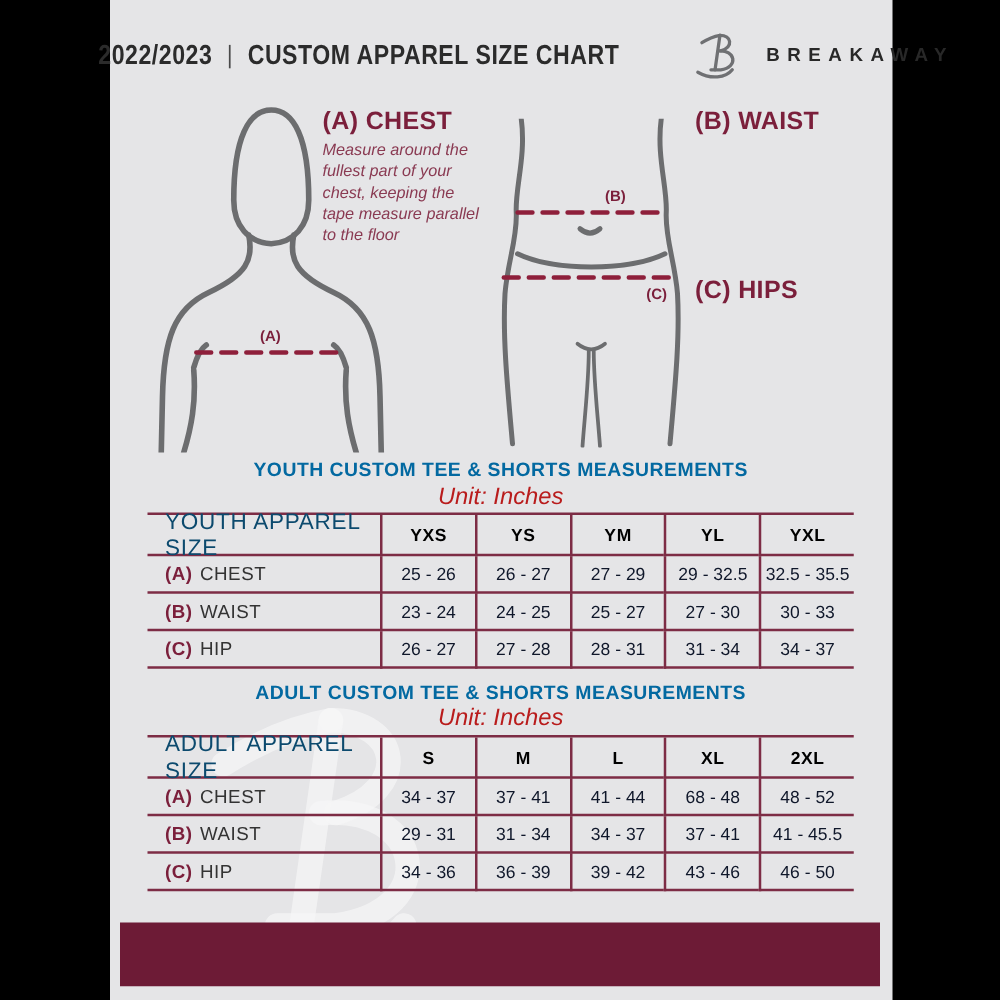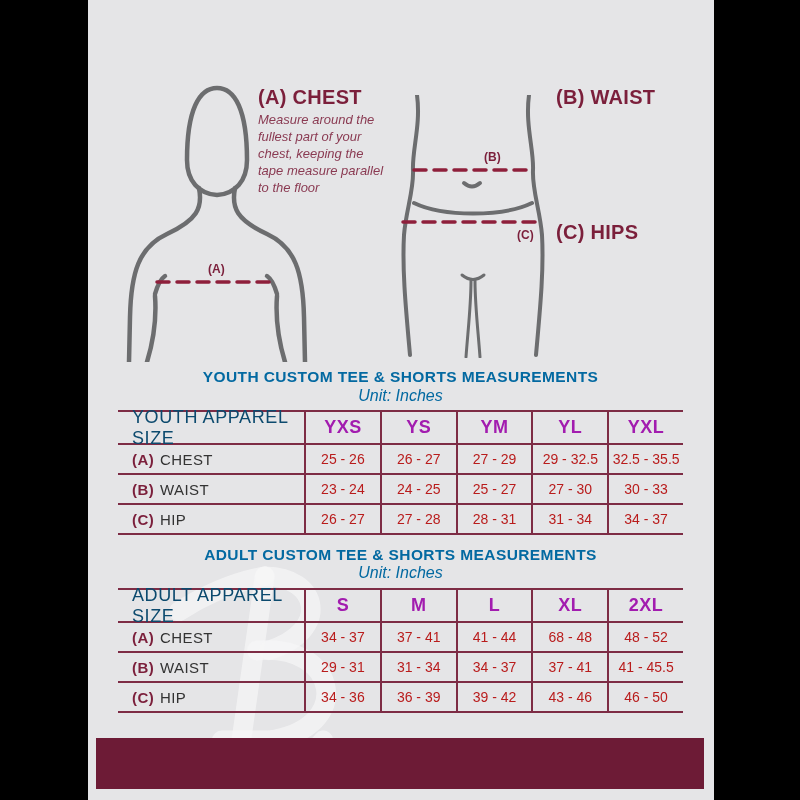--- a/index.html
+++ b/index.html
@@ -49,36 +49,36 @@
     font-size: 12px; font-weight: bold; color: #7b1f3b;
   }
   
   .section-title {
     position: absolute; left: 30px; width: 565px; z-index: 2;
     text-align: center; font-weight: bold; font-size: 15.5px;
     letter-spacing: 0.4px; color: #0369a1;
   }
   .unit {
     position: absolute; left: 30px; width: 565px; z-index: 2;
-    text-align: center; font-style: italic; font-size: 16px; color: #0369a1;
+    text-align: center; font-style: italic; font-size: 19px; color: #b91c1c;
   }
   .sizetable {
     position: absolute; left: 30px; width: 565px; z-index: 2;
     display: grid;
     grid-template-columns: 186px repeat(5, 1fr);
     grid-template-rows: 33px 30px 30px 30px;
     border-top: 2px solid #7d2c45;
   }
   .cell {
     border-bottom: 2px solid #7d2c45;
     display: flex; align-items: center; justify-content: center;
-    font-size: 14px; color: #b91c1c;
+    font-size: 14px; color: #0f172a;
   }
   .cell.vline { border-left: 2px solid #7d2c45; }
-  .cell.colhead { font-weight: bold; font-size: 18px; color: #a21caf; letter-spacing: 0.5px; }
+  .cell.colhead { font-weight: bold; font-size: 14px; color: #000000; letter-spacing: 0.5px; }
   .cell.sizehead {
     justify-content: flex-start; padding-left: 14px;
     font-size: 18px; letter-spacing: 0.6px; color: #0c4a6e;
   }
   .cell.rowlabel {
     justify-content: flex-start; padding-left: 14px; gap: 6px;
     font-size: 15px; letter-spacing: 0.4px; color: #333;
   }
   .rowlabel .pfx { color: #7b1f3b; font-weight: bold; }
   
@@ -96,20 +96,37 @@
   <div class="watermark">
     <svg width="250" height="250" viewBox="0 0 64 64" fill="none" stroke="rgba(255,255,255,0.75)" stroke-width="5" stroke-linecap="round">
       <path d="M35 8 L29 50"></path>
       <path d="M13 17 Q24 10 35 8"></path>
       <path d="M35 8 C49 8 52 22 36 27"></path>
       <path d="M33 27 C54 25 58 47 36 50 L24 50"></path>
       <path d="M8 53 C24 62 42 60 50 50"></path>
     </svg>
   </div>
 
+  <div class="header">
+    <div class="hleft">
+      <span>2022/2023</span>
+      <span class="divider">|</span>
+      <span>CUSTOM APPAREL SIZE CHART</span>
+    </div>
+    <span class="logo">
+      <svg width="42" height="42" viewBox="0 0 64 64" fill="none" stroke="#6f7073" stroke-width="4" stroke-linecap="round">
+        <path d="M35 8 L29 50"></path>
+        <path d="M13 17 Q24 10 35 8"></path>
+        <path d="M35 8 C49 8 52 22 36 27"></path>
+        <path d="M33 27 C54 25 58 47 36 50 L24 50"></path>
+        <path d="M8 53 C24 62 42 60 50 50"></path>
+      </svg>
+    </span>
+    <span class="brand">BREAKAWAY</span>
+  </div>
 
   <div class="figure" style="left:37px; top:82px;">
     <svg width="190" height="280" viewBox="0 0 190 280" fill="none" stroke="#6c6d6f" stroke-width="4.5" stroke-linecap="round">
       <path d="M62 78 C62 28 74 6 92 6 C110 6 122 28 122 78 C122 99 110 112 92 113 C74 112 62 99 62 78"></path>
       <path d="M74 106 C78 126 72 138 42 152 C14 165 6 190 5 235 L4 280"></path>
       <path d="M110 106 C106 126 112 138 142 152 C170 165 178 190 179 235 L180 280"></path>
       <path d="M30 212 q4 -14 10 -18"></path>
       <path d="M152 212 q-4 -14 -10 -18"></path>
       <path d="M30 214 C32 240 28 260 22 280"></path>
       <path d="M152 214 C150 240 154 260 160 280"></path>

